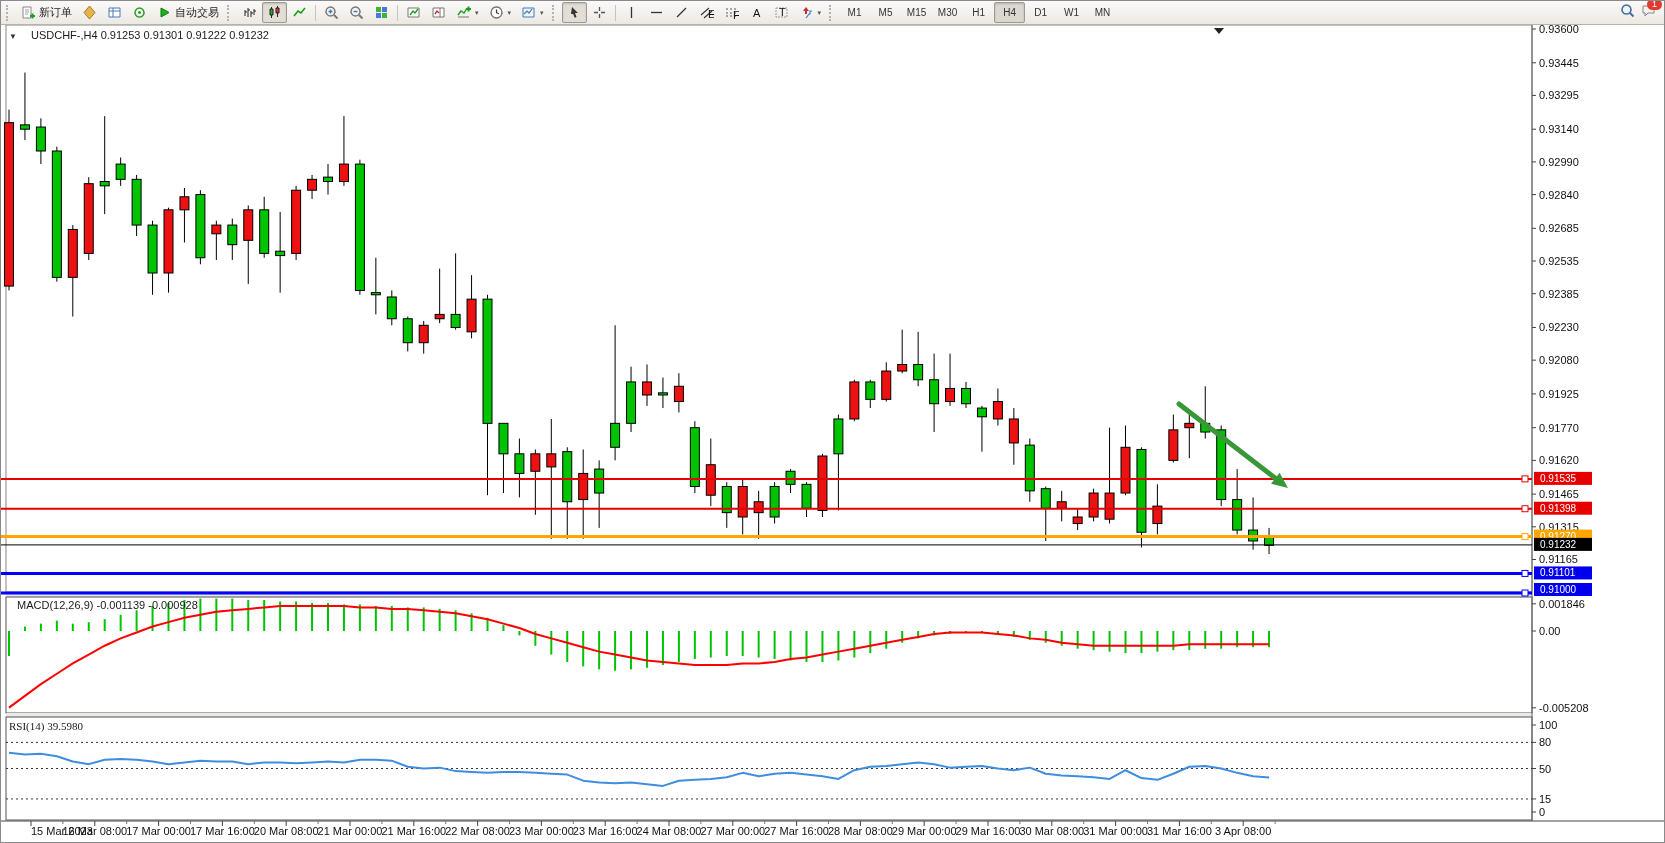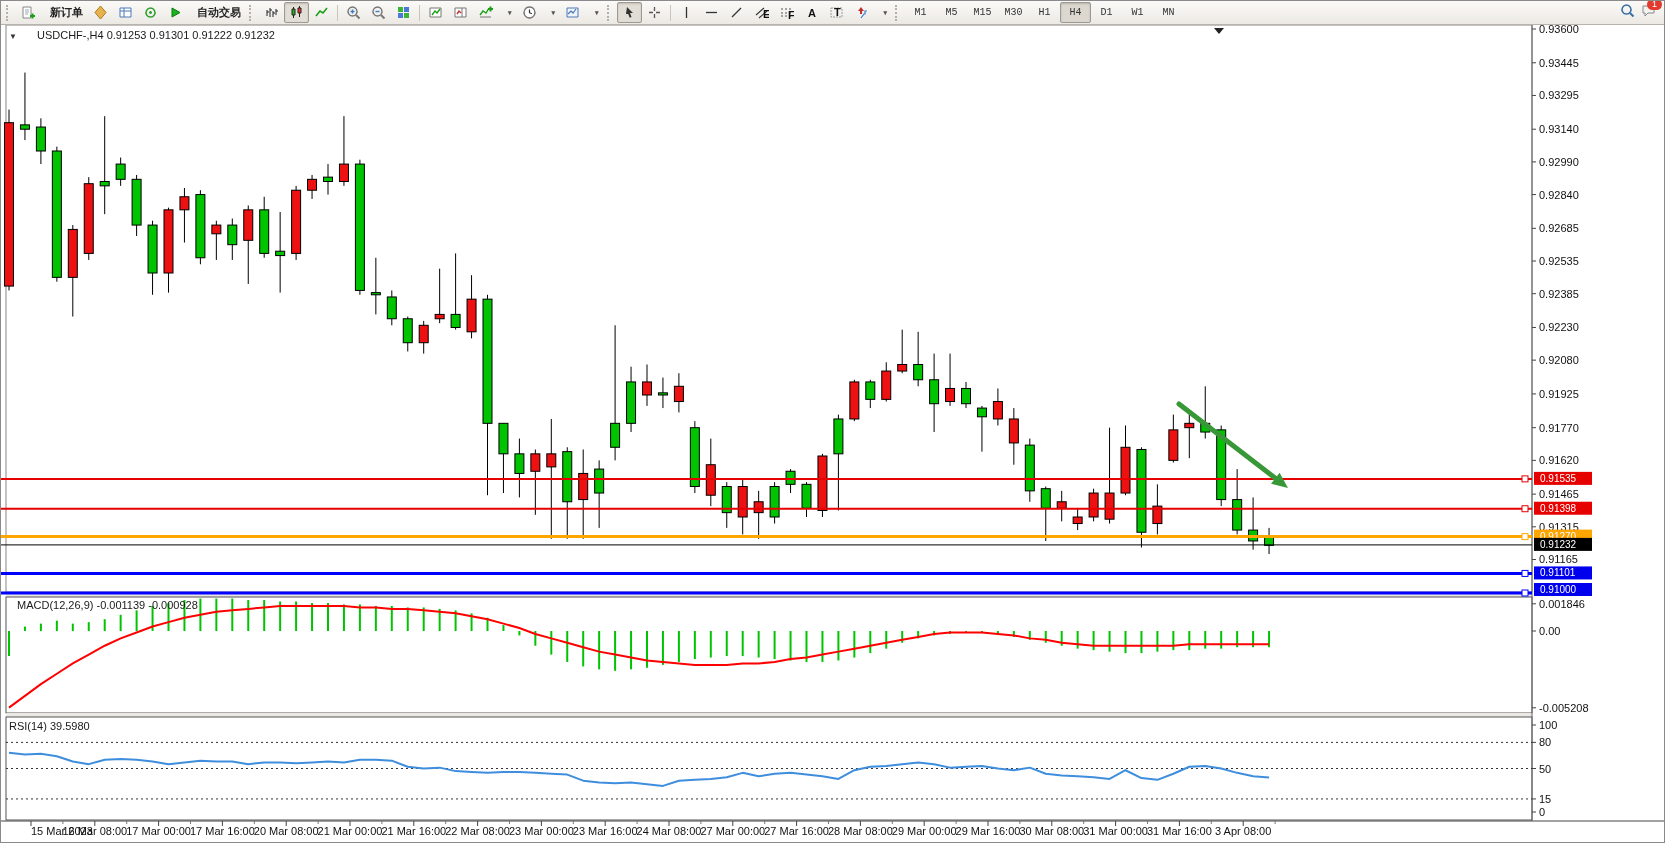--- a/index.html
+++ b/index.html
@@ -1,24 +1,24 @@
 <!DOCTYPE html>
 <html><head>
 <meta charset="utf-8">
 <style>
   html,body{margin:0;padding:0;background:#d4d0c8;font-family:"Liberation Sans",sans-serif;}
   #app{position:relative;width:1665px;height:843px;background:#ffffff;border:1px solid #8a8a8a;box-sizing:border-box;overflow:hidden;}
   
   #toolbar{position:relative;z-index:2;height:23px;background:linear-gradient(#fbfaf8,#ece9e4);border-bottom:1px solid #b8b4ac;display:flex;align-items:center;padding:0 2px;}
   #toolbar .grip{width:5px;height:16px;margin:0 3px;border-left:2px dotted #b5b2ab;}
   #toolbar .sep{width:1px;height:16px;background:#c9c5bd;margin:0 3px;}
-  .tbtn{display:flex;align-items:center;gap:14px;height:19px;padding:0 4px;border:1px solid transparent;border-radius:2px;font-size:11px;color:#222;cursor:default;font-weight:bold;}
+  .tbtn{display:flex;align-items:center;gap:3px;height:19px;padding:0 4px;border:1px solid transparent;border-radius:2px;font-size:11px;color:#222;cursor:default;}
   .tbtn.active{border:1px solid #9c9a92;background:#e2ded6;box-shadow:inset 0 1px 2px rgba(0,0,0,.15);}
   .tbtn .caret{font-size:7px;color:#555;margin-left:1px;}
-  .tfbtn{height:19px;min-width:25px;text-align:center;line-height:19px;font-size:10px;color:#333;border:1px solid transparent;border-radius:2px;padding:0 2px;font-family:Liberation Mono, monospace;}
+  .tfbtn{height:19px;min-width:25px;text-align:center;line-height:19px;font-size:10px;color:#333;border:1px solid transparent;border-radius:2px;padding:0 2px;}
   .tfbtn.active{border:1px solid #9c9a92;background:#dcd8d0;box-shadow:inset 0 1px 2px rgba(0,0,0,.18);}
   #toolbar-right{margin-left:auto;display:flex;align-items:center;gap:6px;padding-right:6px;}
   #notif-badge{position:relative;}
   #notif-badge .cnt{position:absolute;top:-4px;right:-6px;background:#e23a2e;color:#fff;border-radius:8px;font-size:9px;line-height:11px;min-width:11px;text-align:center;padding:0 2px;}
   
   .ovl{position:absolute;z-index:3;font-size:11px;color:#1a1a1a;pointer-events:none;white-space:nowrap;}
   #chart-svg{position:absolute;left:0;top:0;z-index:1;}
   svg text{font-family:"Liberation Sans",sans-serif;font-size:11px;fill:#111;}
   svg text.badge{fill:#fff;font-size:10px;}
 </style>
@@ -209,25 +209,25 @@
             <path d="M10 10l3.5 3.5" fill="none" stroke="#3a6ea5" stroke-width="2"></path>
           </svg></div>
         <div id="notif-badge"><svg width="15" height="15">
             <path d="M2 3h11v7H7l-3 3v-3H2z" fill="#f4f2ef" stroke="#888" stroke-width="1"></path>
           </svg><span class="cnt">1</span></div>
       </div>
     </div>
 
   <div class="ovl" style="left:8px;top:28px;">
     <span style="font-size:8px;color:#333;">▼</span>
-    <span style="margin-left:17px;">USDCHF-,H4</span>
+    <span style="margin-left:11px;">USDCHF-,H4</span>
     <span style="margin-left:0;">0.91253 0.91301 0.91222 0.91232</span>
   </div>
   <div class="ovl" style="left:16px;top:598px;">MACD(12,26,9) -0.001139 -0.000928</div>
-  <div class="ovl" style="left:8px;top:719px;">RSI(14) 39.5980</div>
+  <div class="ovl" style="left:8px;top:719px;font-family:Liberation Serif, serif;">RSI(14) 39.5980</div>
 
   <svg id="chart-svg" width="1665" height="843">
       <rect x="5" y="24" width="1526" height="567" fill="#fff" stroke="#888"></rect>
       <rect x="5" y="591" width="1526" height="5" fill="#ece9e5"></rect>
       <rect x="5" y="596" width="1526" height="116" fill="#fff" stroke="#555"></rect>
       <rect x="5" y="712" width="1526" height="4" fill="#ece9e5"></rect>
       <rect x="5" y="716" width="1526" height="103" fill="#fff" stroke="#555"></rect>
       <line x1="0" y1="820" x2="1665" y2="820" stroke="#444" stroke-width="1"></line>
       <line x1="1531" y1="24" x2="1531" y2="820" stroke="#666" stroke-width="1"></line>
       <line x1="1531" y1="28" x2="1535" y2="28" stroke="#444" stroke-width="1"></line>

